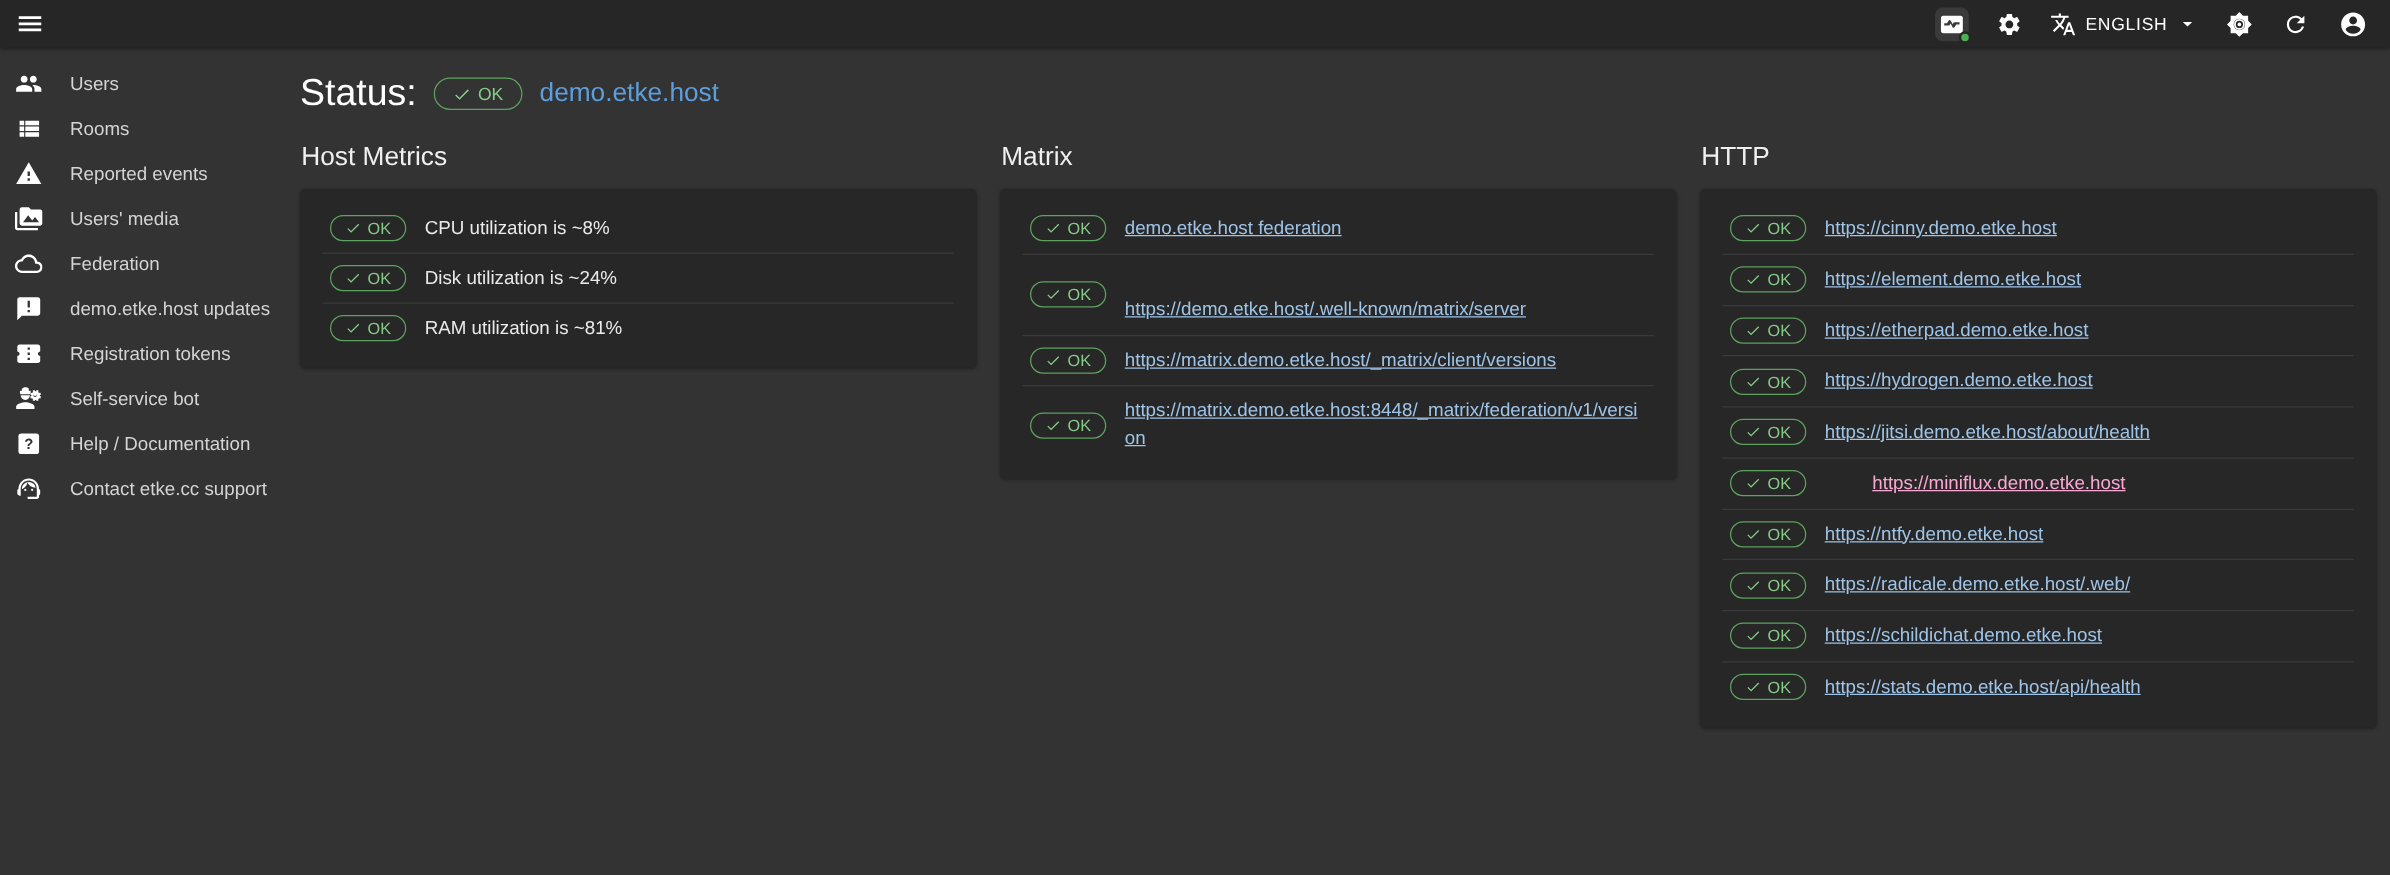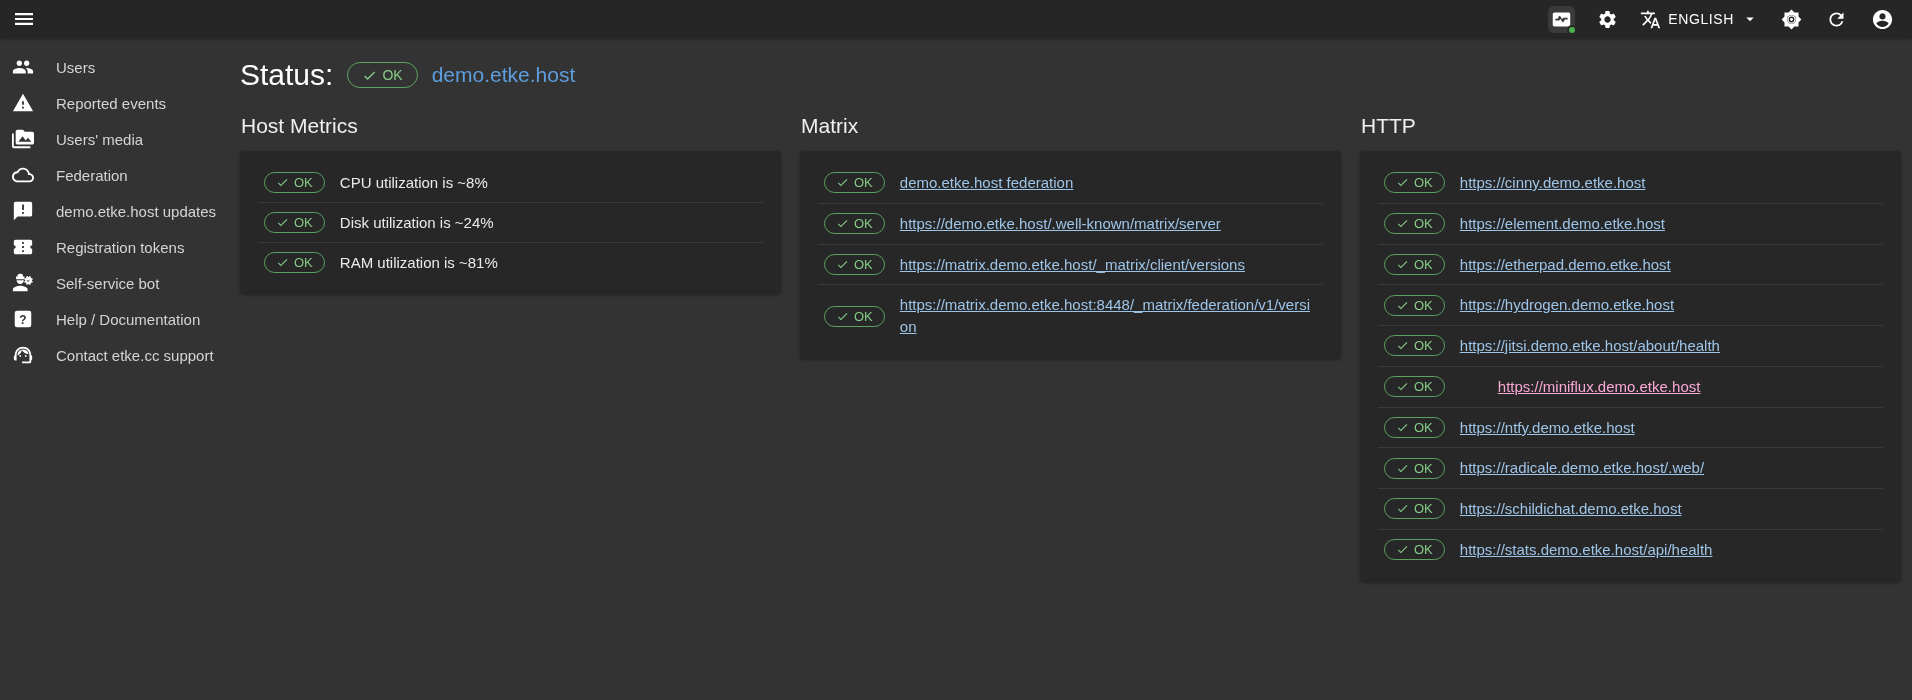--- a/index.html
+++ b/index.html
@@ -154,20 +154,28 @@
 
     <div class="side-item">
       <span class="sicon">
         <svg viewBox="0 0 24 24">
             <path d="M16 11c1.66 0 2.99-1.34 2.99-3S17.66 5 16 5s-3 1.34-3 3 1.34 3 3 3zm-8 0c1.66 0 2.99-1.34 2.99-3S9.66 5 8 5 5 6.34 5 8s1.34 3 3 3zm0 2c-2.33 0-7 1.17-7 3.5V19h14v-2.5c0-2.33-4.67-3.5-7-3.5zm8 0c-.29 0-.62.02-.97.05 1.16.84 1.97 1.97 1.97 3.45V19h6v-2.5c0-2.33-4.67-3.5-7-3.5z"></path>
           </svg>
       </span>
       <span>Users</span>
     </div>
 
+    <div class="side-item">
+      <span class="sicon">
+        <svg viewBox="0 0 24 24">
+            <path d="M4 14h4v-4H4v4zm0 5h4v-4H4v4zM4 9h4V5H4v4zm5 5h12v-4H9v4zm0 5h12v-4H9v4zM9 5v4h12V5H9z"></path>
+          </svg>
+      </span>
+      <span>Rooms</span>
+    </div>
 
     <div class="side-item">
       <span class="sicon">
         <svg viewBox="0 0 24 24">
             <path d="M1 21h22L12 2 1 21zm12-3h-2v-2h2v2zm0-4h-2v-4h2v4z"></path>
           </svg>
       </span>
       <span>Reported events</span>
     </div>
 
@@ -305,21 +313,21 @@
               </span>
             <a class="row-link" style="color:#9ec4e8;" href="#">demo.etke.host federation</a>
           </div>
           <div class="row">
             <span class="ok-pill">
                 <svg viewBox="0 0 24 24">
                   <path d="M9 16.17 4.83 12l-1.42 1.41L9 19 21 7l-1.41-1.41z"></path>
                 </svg>
                 <span>OK</span>
               </span>
-            <a class="row-link" style="color:#9ec4e8;" href="#">https://demo.etke.host/.well-known/matrix/server</a>
+            <a class="row-link" style="color:#9ec4e8;margin-top:24px;" href="#">https://demo.etke.host/.well-known/matrix/server</a>
           </div>
           <div class="row">
             <span class="ok-pill">
                 <svg viewBox="0 0 24 24">
                   <path d="M9 16.17 4.83 12l-1.42 1.41L9 19 21 7l-1.41-1.41z"></path>
                 </svg>
                 <span>OK</span>
               </span>
             <a class="row-link" style="color:#9ec4e8;" href="#">https://matrix.demo.etke.host/_matrix/client/versions</a>
           </div>

